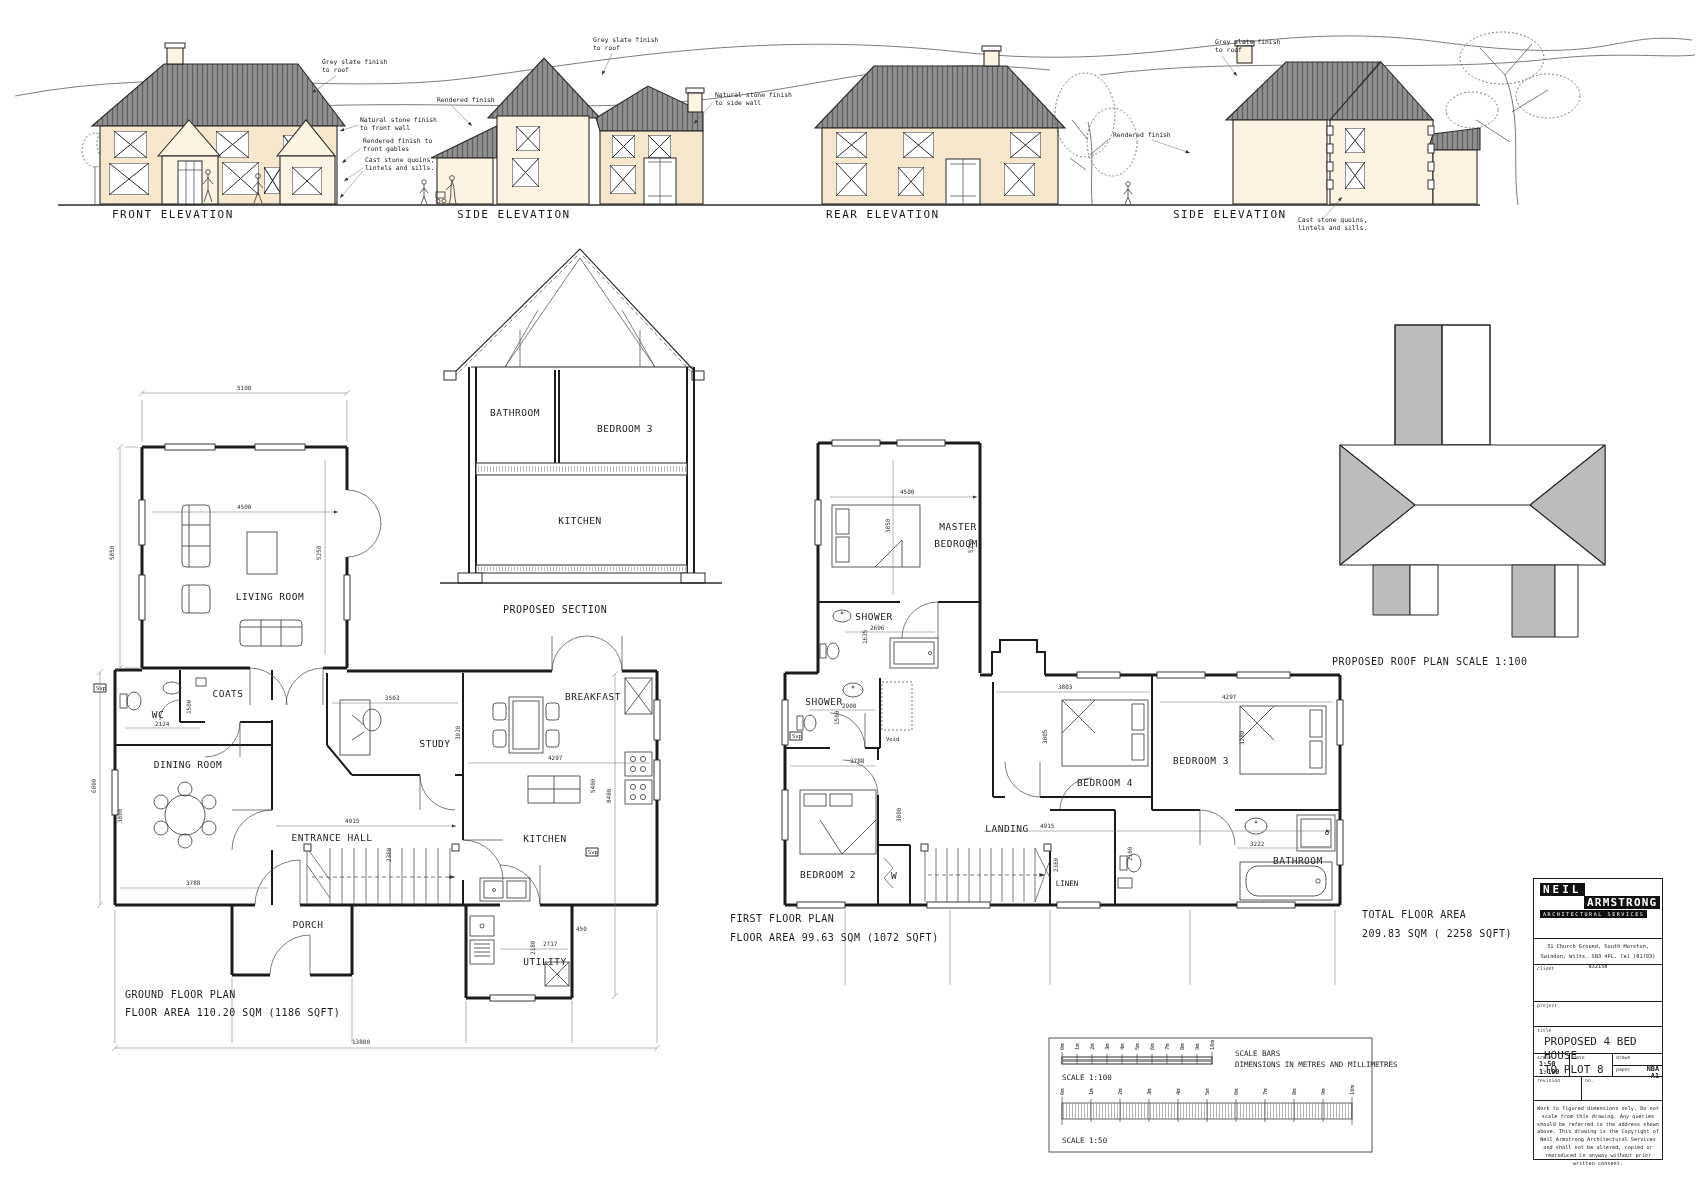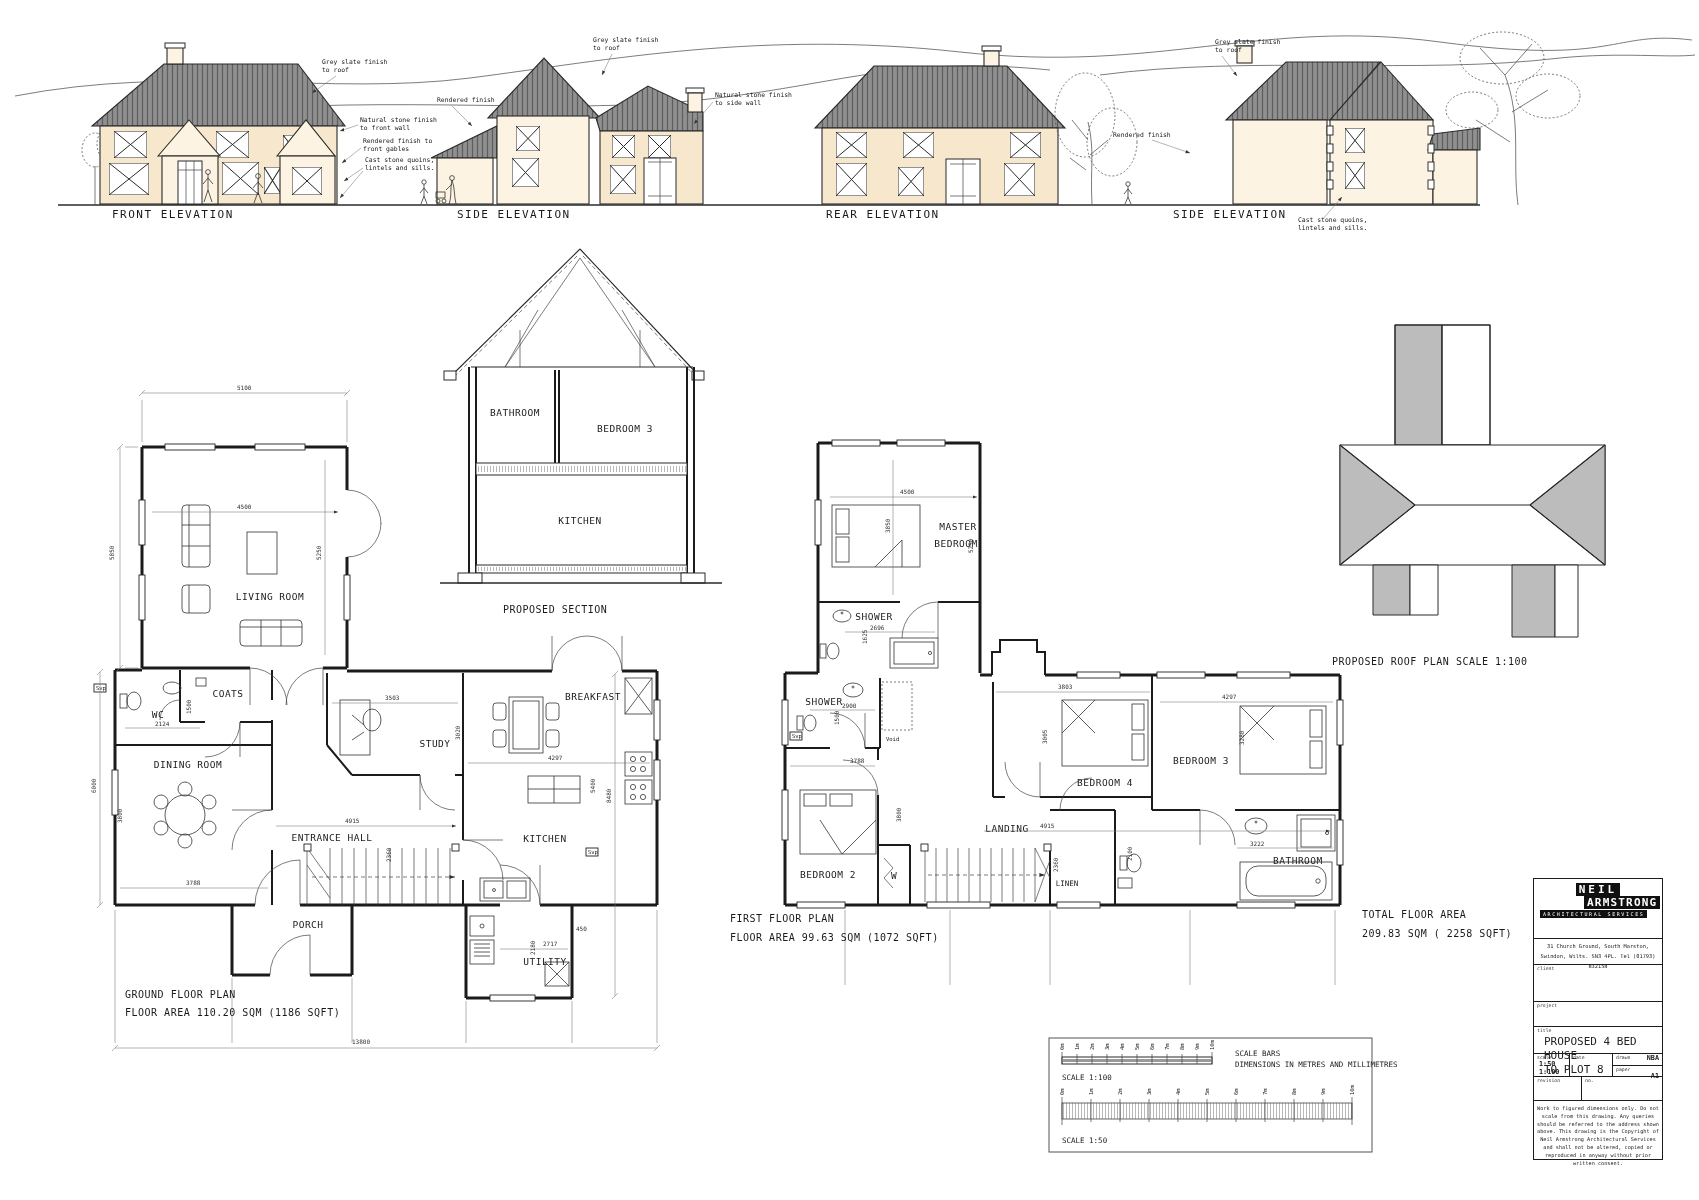--- a/index.html
+++ b/index.html
@@ -25,21 +25,21 @@
   .dd{stroke-dasharray:2 2}
   .pw{fill:#fff;stroke:#222;stroke-width:.9}
   .fx{fill:none;stroke:#333;stroke-width:.8}
   .gr{fill:#bcbcbc;stroke:#2a2a2a;stroke-width:1}
   .wh{fill:#fff;stroke:#2a2a2a;stroke-width:1}
   
   .tb{position:absolute;left:1533px;top:878px;width:130px;height:282px;border:1.6px solid #1c1c1c;
       background:#fff;box-sizing:border-box;font-size:6px;color:#222;}
   .tb .row{border-bottom:1px solid #1c1c1c;box-sizing:border-box;position:relative;}
   .tb .lab{font-size:4.8px;color:#333;position:absolute;top:1px;left:3px;}
-  .logoWrap{padding:4px 6px 2px 6px;text-align:center}
+  .logoWrap{padding:4px 6px 2px 6px;text-align:left}
   .logoLine{display:inline-block;background:#101010;color:#fff;font-weight:bold;
             font-size:11px;letter-spacing:3px;padding:0 3px;line-height:13px;}
   .logoBar{display:block;background:#101010;color:#fff;font-size:5px;letter-spacing:1.6px;
            padding:1px 3px;margin-top:1px;width:fit-content;}
   .addr{font-size:5.3px;text-align:center;line-height:1.9;padding:2px 0 3px 0;}
   .ttlv{font-size:11px;font-weight:normal;padding:8px 0 0 10px;line-height:1.25;}
   .cells{display:flex;}
   .cells>div{border-right:1px solid #1c1c1c;box-sizing:border-box;position:relative;}
   .cells>div:last-child{border-right:none}
   .val{font-size:6.8px;font-weight:bold;}
@@ -656,21 +656,21 @@
           <span>1:50</span><br>
           <span>1:100</span>
         </div>
       </div>
       <div style="width:43px;">
           <span class="lab">date</span>
         </div>
       <div style="flex:1;">
         <div style="border-bottom:1px solid #1c1c1c;height:11px;position:relative;">
           <span class="lab">drawn</span>
-          <span class="val" style="position:absolute;right:3px;top:0;">NBA</span>
+          <span class="val" style="position:absolute;right:3px;top:11px;">NBA</span>
         </div>
         <div style="height:11px;position:relative;">
           <span class="lab">paper</span>
           <span class="val" style="position:absolute;right:3px;top:6px;">A1</span>
         </div>
       </div>
     </div>
     <div class="row cells" style="height:24px;">
       <div style="width:48px;">
           <span class="lab">revision</span>

